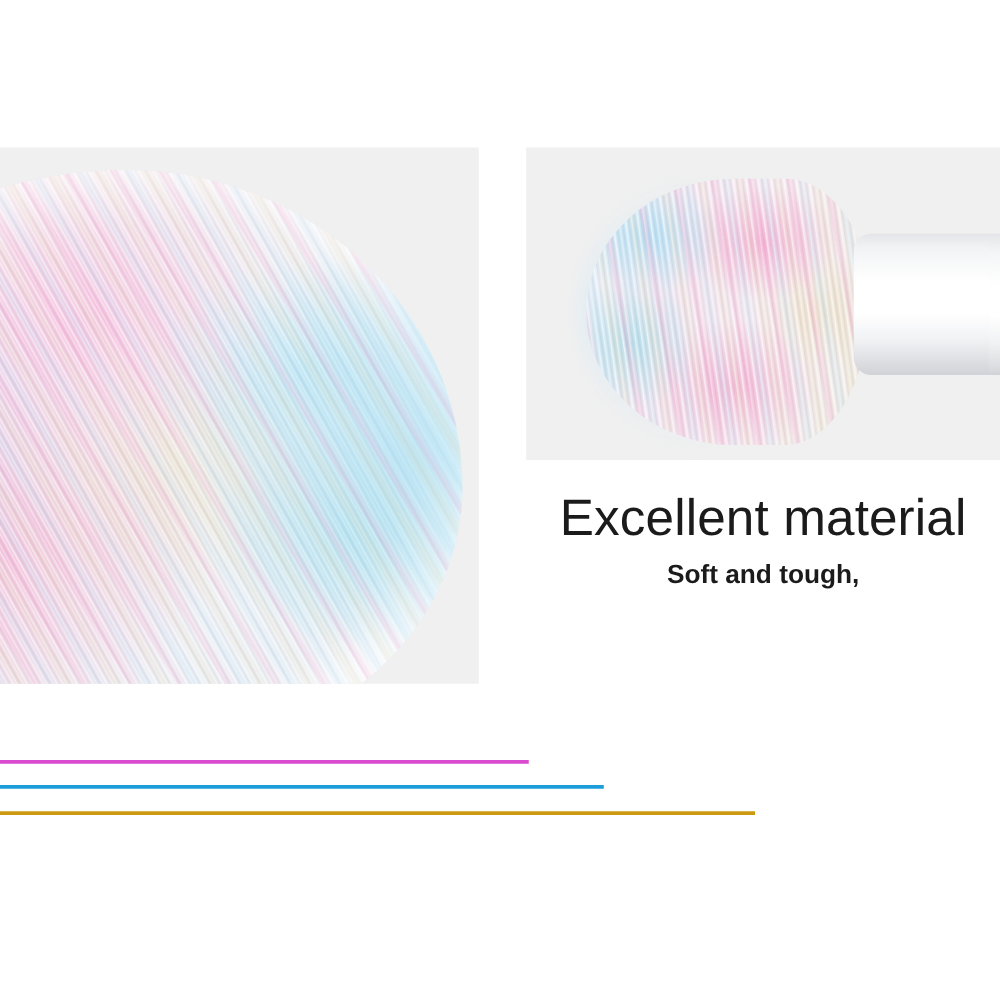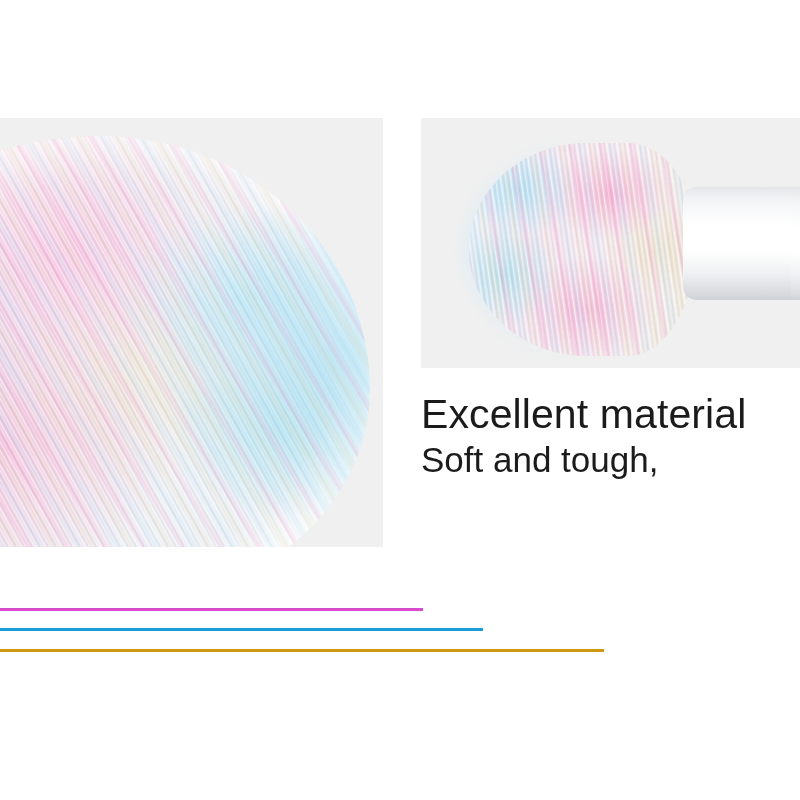--- a/index.html
+++ b/index.html
@@ -189,32 +189,33 @@
     background: linear-gradient(180deg,
       #e6e8ea 0%, #f4f5f6 12%, #ffffff 36%, #ffffff 58%, #f1f2f4 78%, #dcdee1 95%, #d4d6da 100%);
   }
 
   
   .text-block {
     position: absolute;
     left: 421px;
     top: 390px;
     width: 379px;
+    text-align: center;
     color: #1b1b1b;
   }
   .headline {
     font-size: 41px;
     line-height: 48px;
     font-weight: 400;
     letter-spacing: .1px;
   }
   .subline {
-    font-size: 35px;
+    font-size: 21px;
     line-height: 29px;
-    font-weight: 400;
+    font-weight: 700;
     margin-top: 7px;
   }
 
   
   .rule {
     position: absolute;
     left: 0;
     height: 3px;
   }
   .rule-pink  { top: 608px; width: 423px; background: #d94bcf; }

